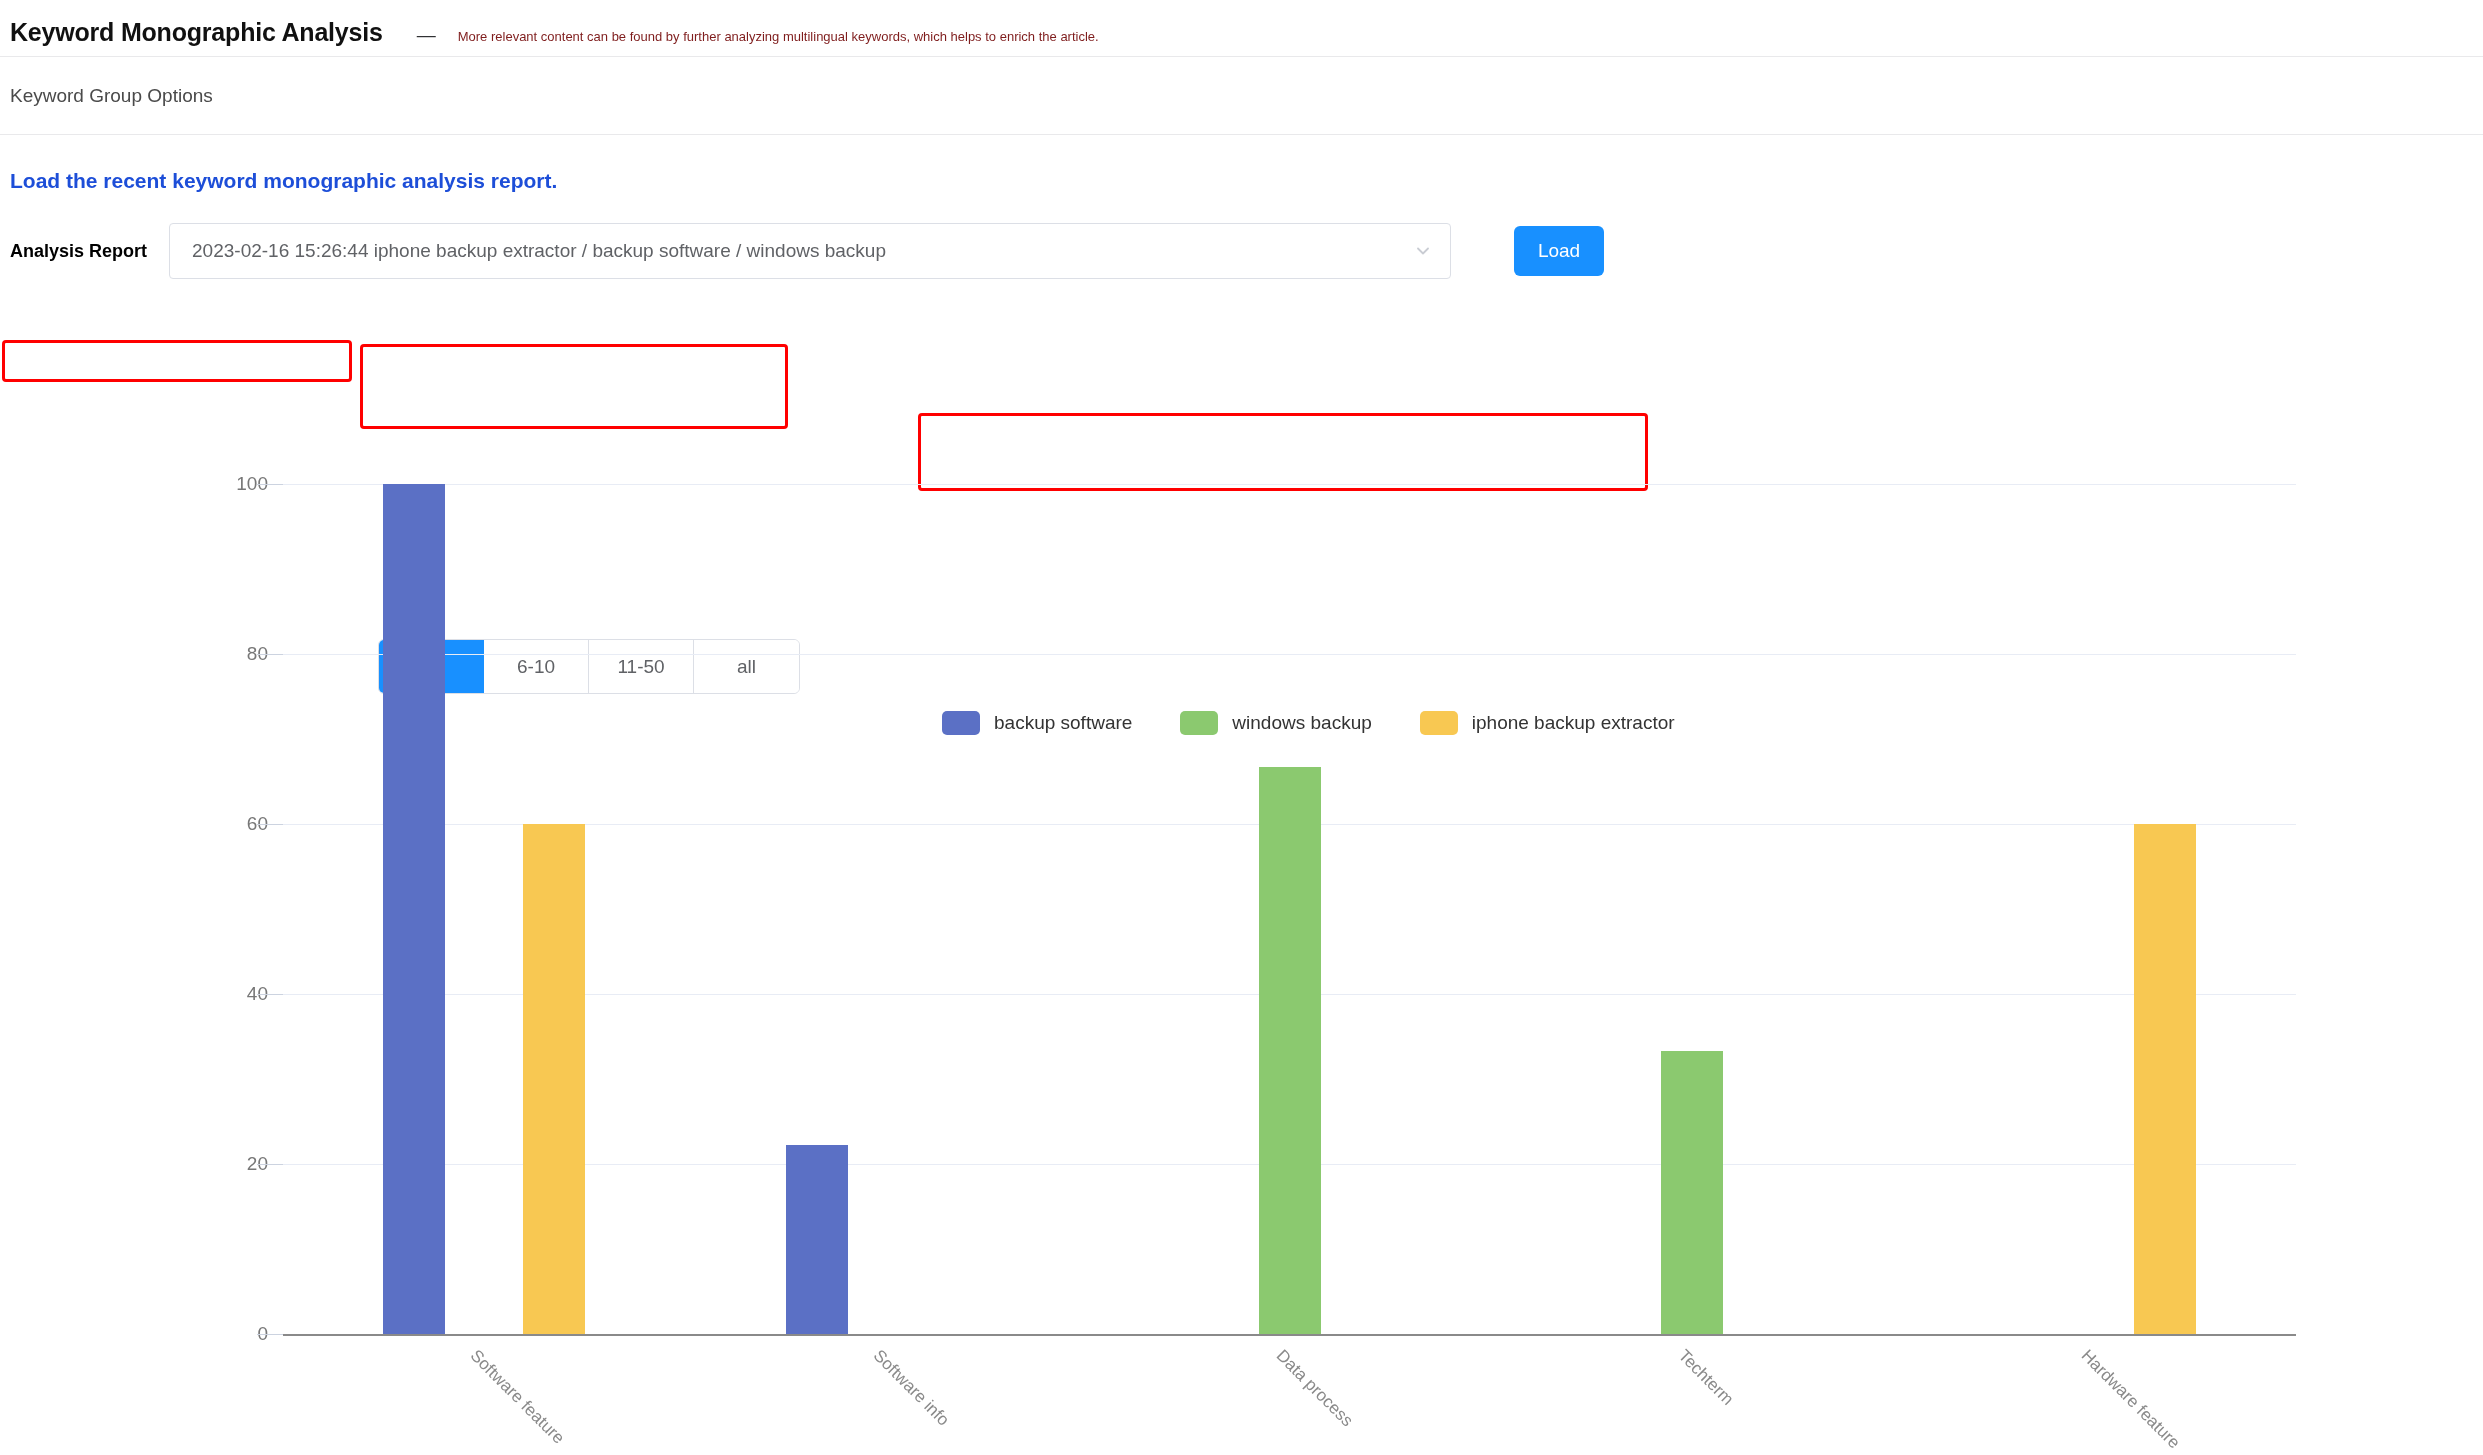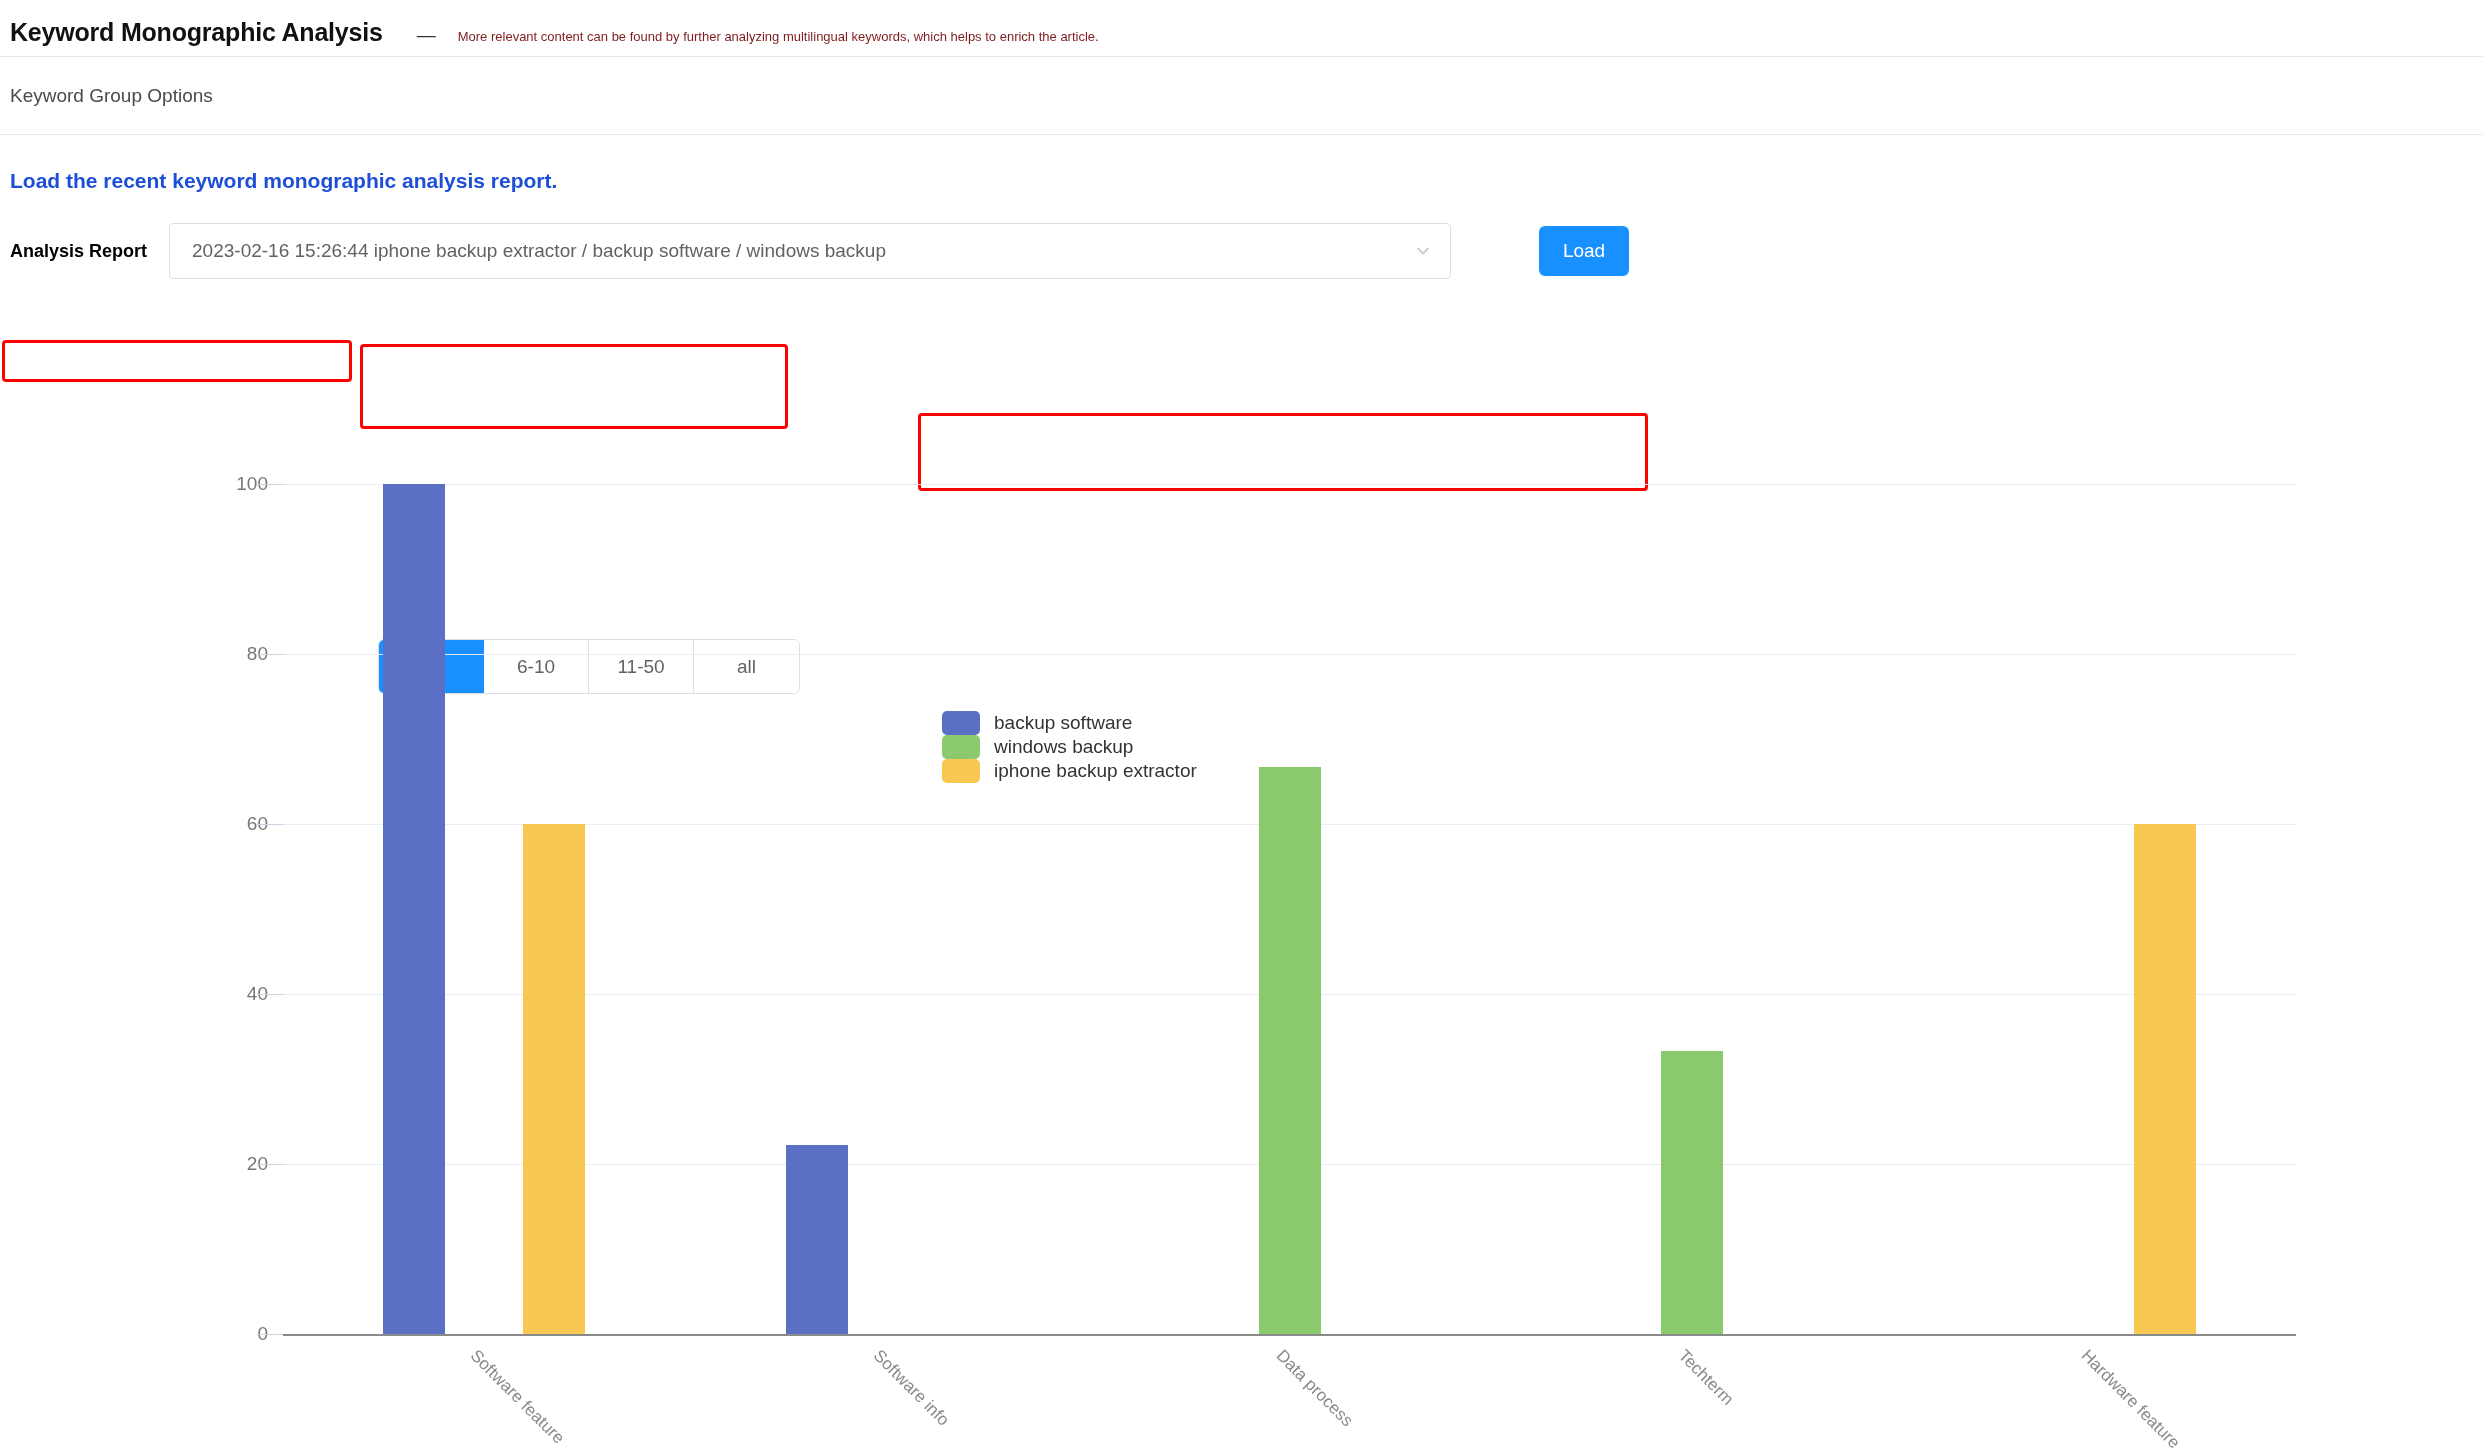--- a/index.html
+++ b/index.html
@@ -59,21 +59,21 @@
     padding: 0 18px 0 22px;
     position: relative;
   }
   .select-value {
     font-size: 19px; color: #606266; flex: 1;
     white-space: nowrap; overflow: hidden; text-overflow: ellipsis;
   }
   .chev { width: 18px; height: 18px; flex: none; opacity:.85; }
   .chev svg { display:block; }
   .load-btn {
-    margin-left: 88px;
+    margin-left: 63px;
     width: 90px; height: 50px;
     background: #1890ff; color: #fff;
     border: none; border-radius: 6px;
     font-size: 19px; font-family: inherit;
     cursor: pointer;
     display: flex; align-items: center; justify-content: center;
   }
 
   
   .controls {
@@ -131,21 +131,21 @@
     font-size: 19px; color: #606266; background: #fff;
     border-right: 1px solid #dcdfe6;
     cursor: pointer;
   }
   .seg:last-child { border-right: none; }
   .seg.active { background: #1890ff; color: #fff; border-right-color: #1890ff; }
 
   
   .legend {
     position: absolute; left: 942px; top: 432px;
-    display: flex; align-items: flex-start; gap: 0; flex-direction: column;
+    display: flex; align-items: flex-end; gap: 12px;
   }
   .legend-item { display: flex; align-items: center; margin-right: 36px; }
   .legend-swatch {
     width: 38px; height: 24px; border-radius: 5px; margin-right: 14px; flex:none;
   }
   .legend-text { font-size: 19px; color: #333; white-space: nowrap; }
 
   
   .chart {
     position: absolute;

